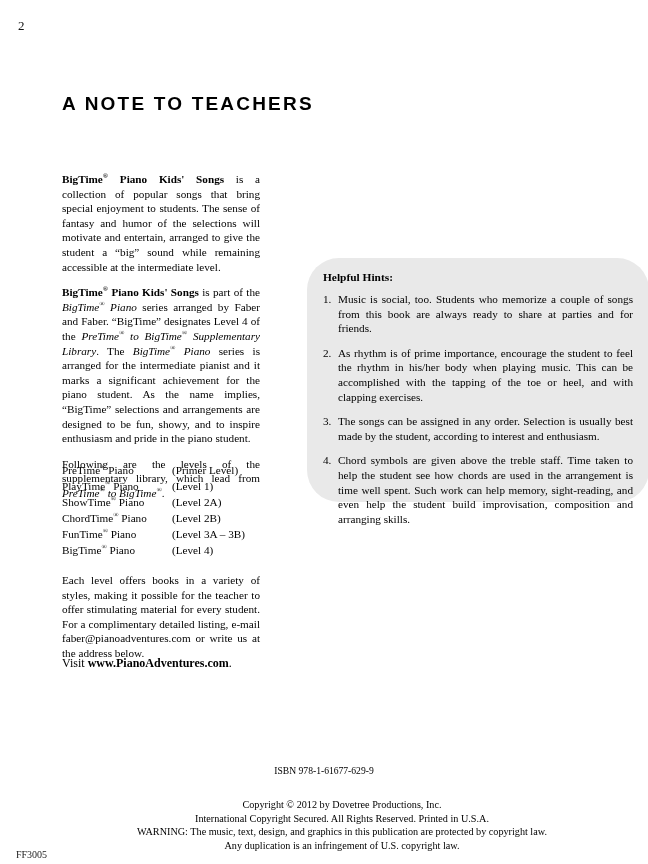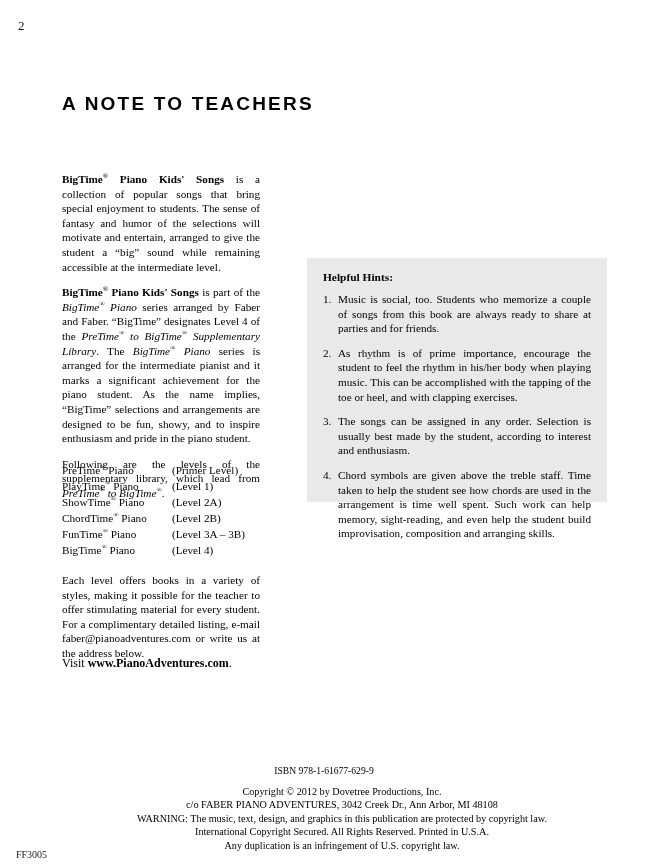--- a/index.html
+++ b/index.html
@@ -93,25 +93,26 @@
     position: absolute;
     left: 62px;
     top: 656px;
     width: 230px;
     font-size: 12px;
   }
   .hints-box {
     position: absolute;
     left: 307px;
     top: 258px;
-    width: 300px;
+    width: 342px;
     height: 244px;
     background: #e9e9e9;
     box-sizing: border-box;
     padding: 13px 16px 0 16px;
+    border-radius: 32px;
   }
   .hints-title {
     font-size: 11.4px;
     font-weight: bold;
     margin-bottom: 9px;
   }
   .hint-item {
     display: flex;
     font-size: 11.2px;
     line-height: 14.6px;
@@ -224,21 +225,20 @@
     <div class="hint-item">
       <div class="hint-num">4.</div>
       <div class="hint-text">Chord symbols are given above the treble staff. Time taken to help the student see how chords are used in the arrangement is time well spent. Such work can help memory, sight-reading, and even help the student build improvisation, composition and arranging skills.</div>
     </div>
   </div>
 
   <div class="isbn">ISBN 978-1-61677-629-9</div>
 
   <div class="footer">
     <div>Copyright © 2012 by Dovetree Productions, Inc.</div>
-    <div>c/o FABER PIANO ADVENTURES, 3042 Creek Dr., Ann Arbor, MI 48108</div>
+    <div>International Copyright Secured.      All Rights Reserved.      Printed in U.S.A.</div>
     <div>WARNING: The music, text, design, and graphics in this publication are protected by copyright law.</div>
-    <div>International Copyright Secured.      All Rights Reserved.      Printed in U.S.A.</div>
     <div>Any duplication is an infringement of U.S. copyright law.</div>
   </div>
 
   <div class="ff-code">FF3005</div>
 
 </div>
 
 </body></html>

